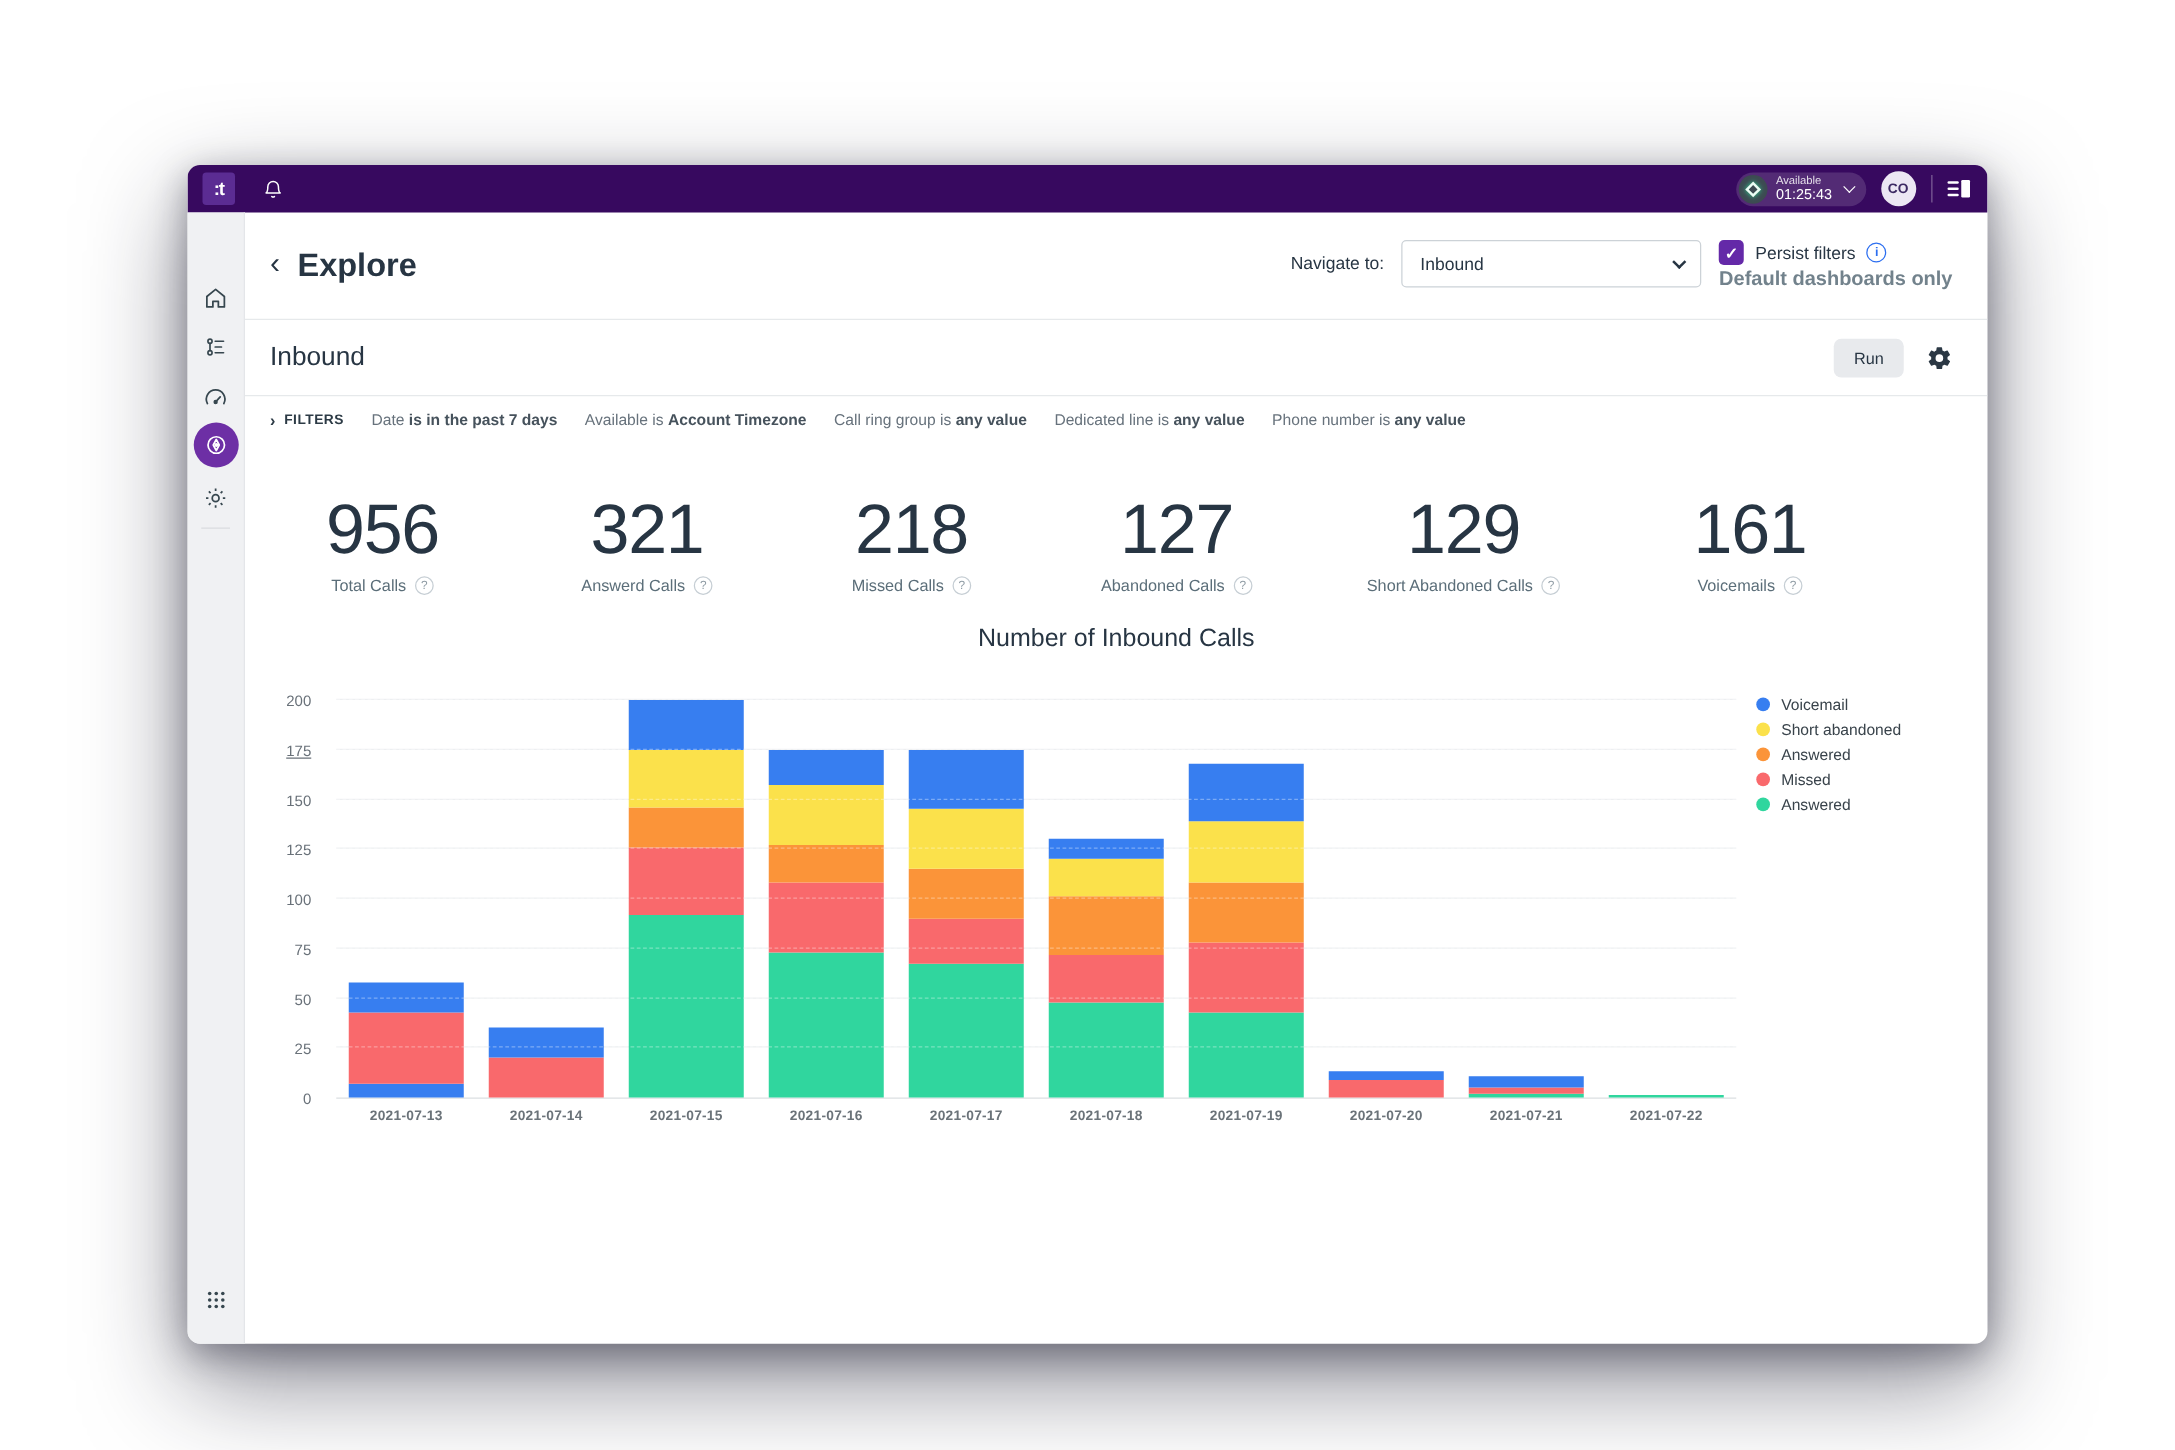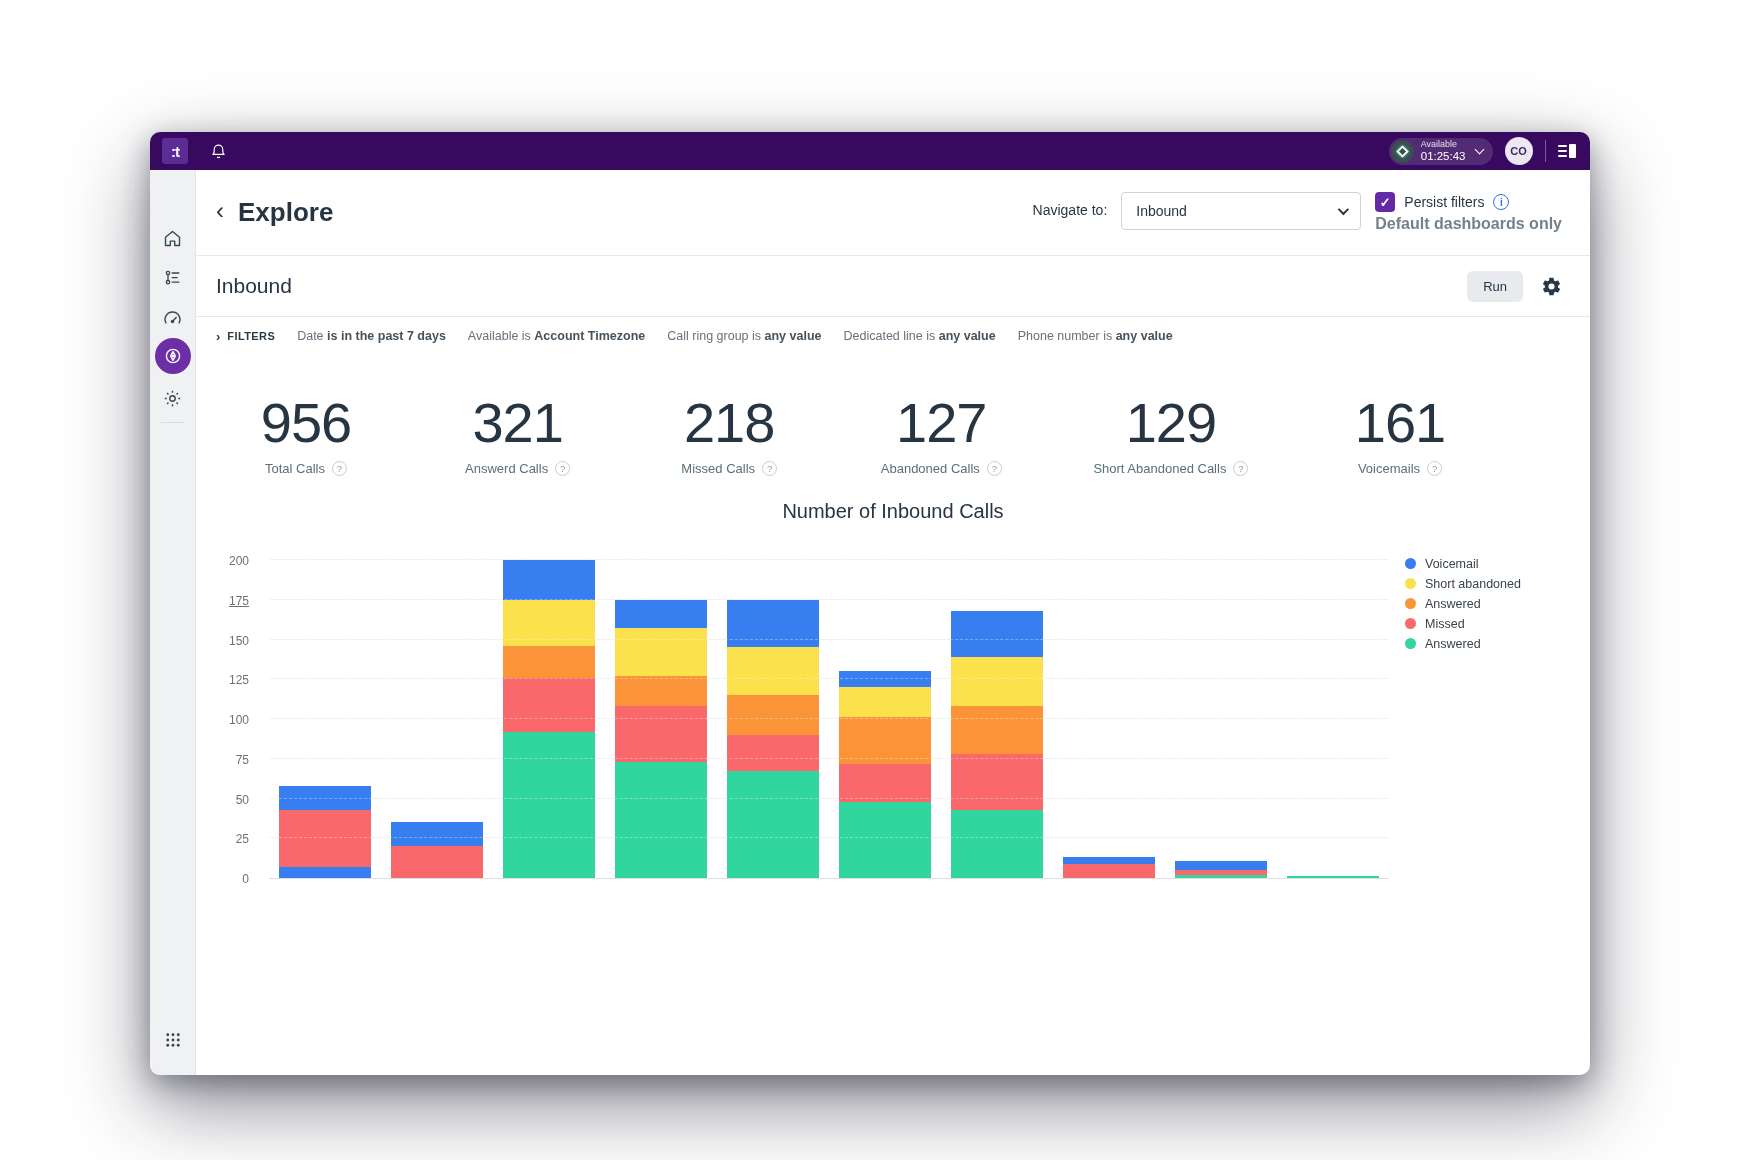--- a/index.html
+++ b/index.html
@@ -363,20 +363,32 @@
               <div class="seg" style="left: 1018px; width: 92px; bottom: 0px; height: 1.59px; background: rgb(48, 214, 158);"></div>
               <div class="gover" style="bottom: 39.75px;"></div>
               <div class="gover" style="bottom: 79.5px;"></div>
               <div class="gover" style="bottom: 119.25px;"></div>
               <div class="gover" style="bottom: 159px;"></div>
               <div class="gover" style="bottom: 198.75px;"></div>
               <div class="gover" style="bottom: 238.5px;"></div>
               <div class="gover" style="bottom: 278.25px;"></div>
               <div class="gover" style="bottom: 318px;"></div>
             </div>
+          <div class="xlabels" id="xlabels">
+              <div class="xlabel" style="left: 0px; width: 112px;">2021-07-13</div>
+              <div class="xlabel" style="left: 112px; width: 112px;">2021-07-14</div>
+              <div class="xlabel" style="left: 224px; width: 112px;">2021-07-15</div>
+              <div class="xlabel" style="left: 336px; width: 112px;">2021-07-16</div>
+              <div class="xlabel" style="left: 448px; width: 112px;">2021-07-17</div>
+              <div class="xlabel" style="left: 560px; width: 112px;">2021-07-18</div>
+              <div class="xlabel" style="left: 672px; width: 112px;">2021-07-19</div>
+              <div class="xlabel" style="left: 784px; width: 112px;">2021-07-20</div>
+              <div class="xlabel" style="left: 896px; width: 112px;">2021-07-21</div>
+              <div class="xlabel" style="left: 1008px; width: 112px;">2021-07-22</div>
+            </div>
           <div class="legend" id="legend">
               <div class="legend-row">
                 <span class="legend-dot" style="background: rgb(55, 126, 240);"></span>
                 <span class="legend-name">Voicemail</span>
               </div>
               <div class="legend-row">
                 <span class="legend-dot" style="background: rgb(251, 225, 75);"></span>
                 <span class="legend-name">Short abandoned</span>
               </div>
               <div class="legend-row">

